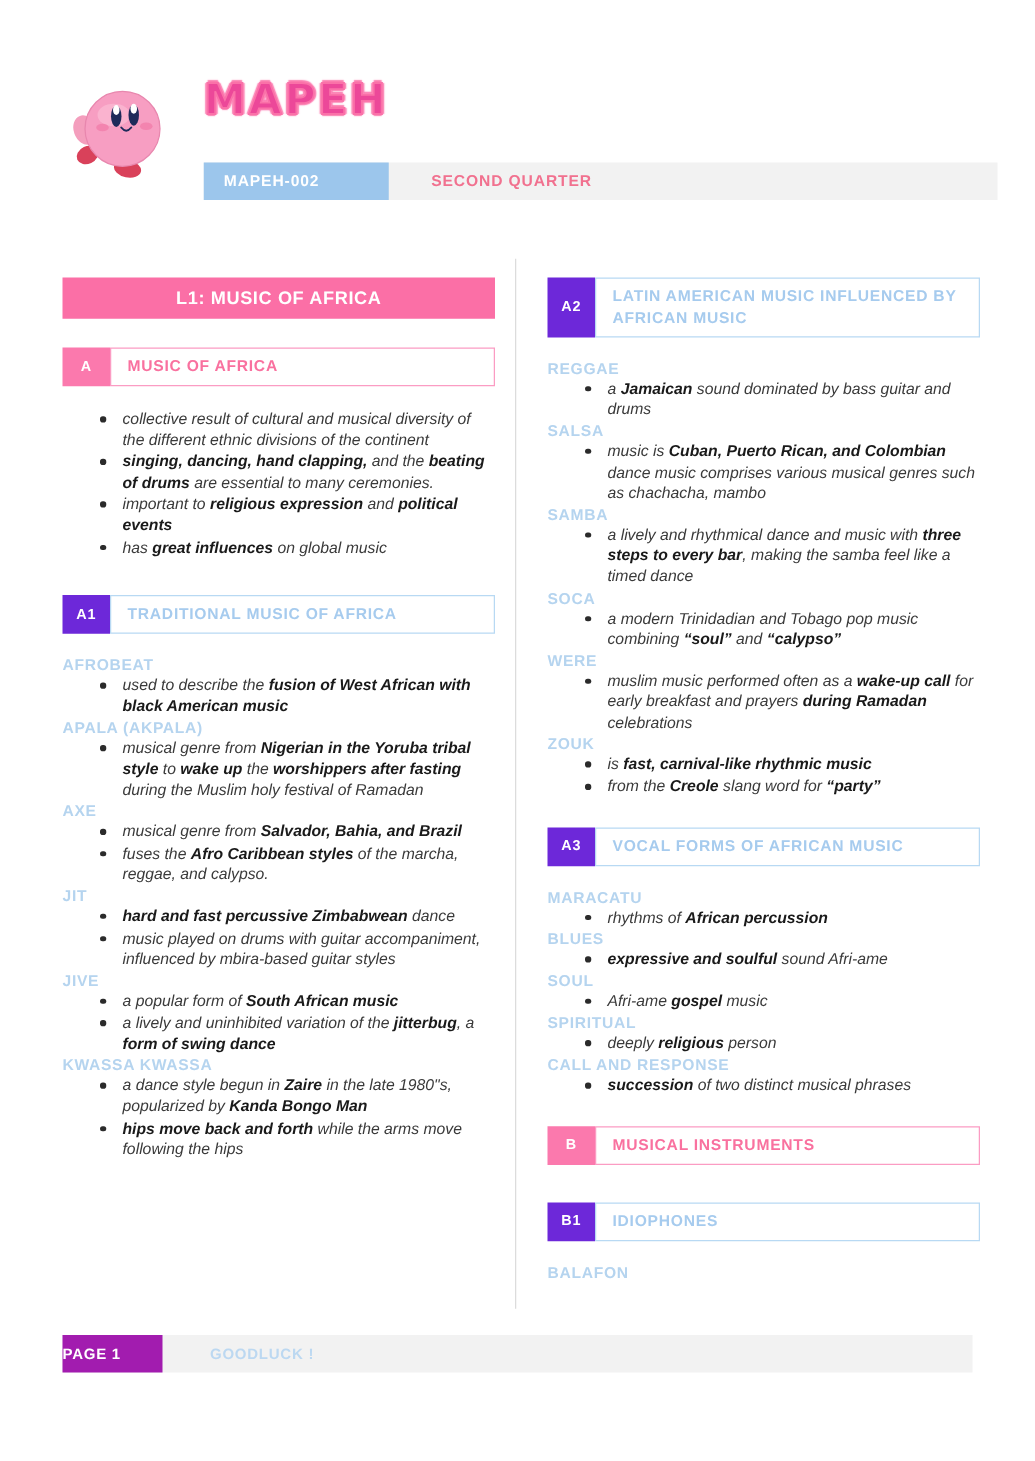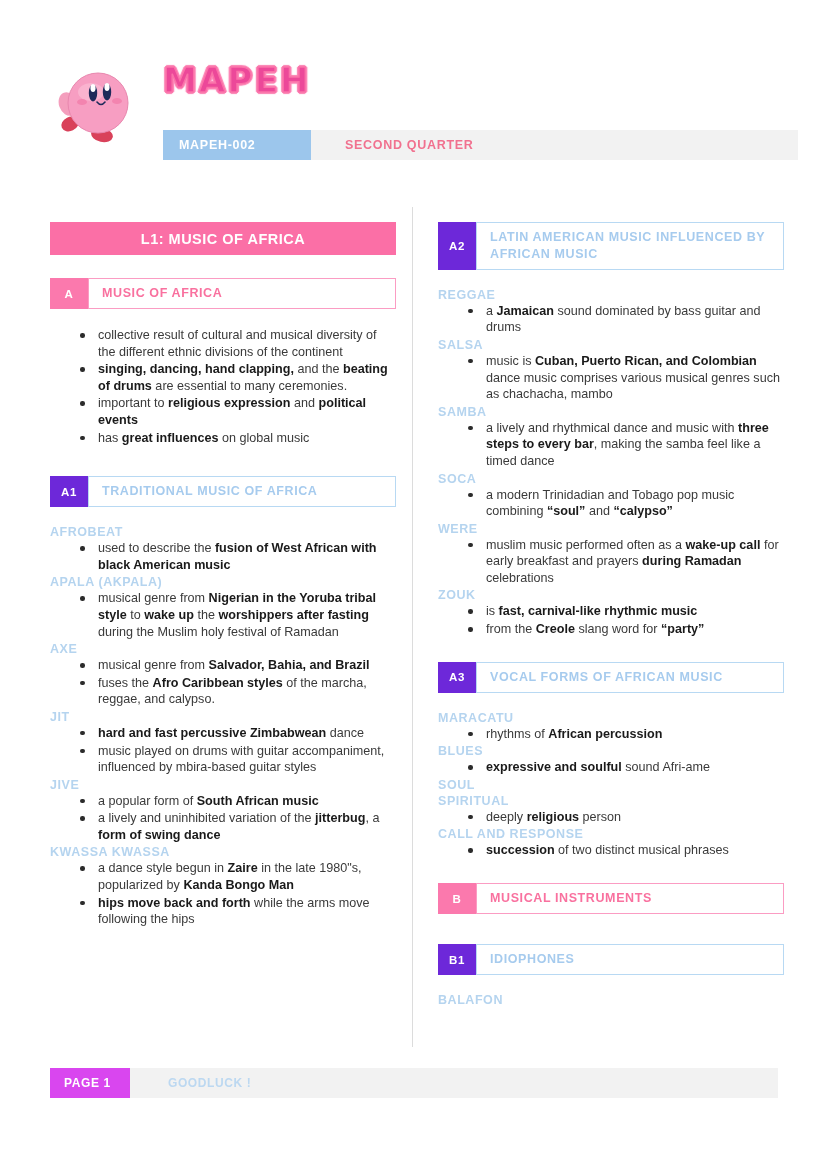--- a/index.html
+++ b/index.html
@@ -141,20 +141,21 @@
     color: #b5d4ef;
     font-size: 12.5px;
     font-weight: 700;
     letter-spacing: 0.55px;
     margin: 2px 0 1px 0;
   }
   ul.bullets {
     list-style: none;
     margin: 0 0 2px 0;
     padding: 0;
+    font-style: italic;
   }
   ul.bullets li {
     position: relative;
     padding-left: 48px;
     font-size: 12.6px;
     line-height: 16.6px;
     color: #3a3a3a;
     margin-bottom: 1px;
   }
   ul.bullets li::before {
@@ -175,28 +176,28 @@
   .footer {
     position: absolute;
     left: 50px; top: 1068px;
     width: 728px; height: 30px;
     background: #f2f2f2;
     display: flex;
     align-items: center;
   }
   .footer-page {
     width: 80px; height: 30px;
-    background: #d946ef;
+    background: #a21caf;
     color: #ffffff;
     font-size: 12px;
     font-weight: 700;
     letter-spacing: 0.6px;
     display: flex;
     align-items: center;
-    padding-left: 14px;
+    padding-left: 0;
   }
   .footer-note {
     padding-left: 38px;
     color: #bcd8f1;
     font-size: 12px;
     font-weight: 700;
     letter-spacing: 0.6px;
   }
 </style>
 </head>
@@ -336,20 +337,23 @@
     <div class="content">
         <div class="subhead">MARACATU</div>
         <ul class="bullets">
           <li>rhythms of <b>African percussion</b></li>
         </ul>
         <div class="subhead">BLUES</div>
         <ul class="bullets">
           <li><b>expressive and soulful</b> sound Afri-ame</li>
         </ul>
         <div class="subhead">SOUL</div>
+        <ul class="bullets">
+          <li>Afri-ame <b>gospel</b> music</li>
+        </ul>
         <div class="subhead">SPIRITUAL</div>
         <ul class="bullets">
           <li>deeply <b>religious</b> person</li>
         </ul>
         <div class="subhead">CALL AND RESPONSE</div>
         <ul class="bullets">
           <li><b>succession</b> of two distinct musical phrases</li>
         </ul>
       </div>
 

